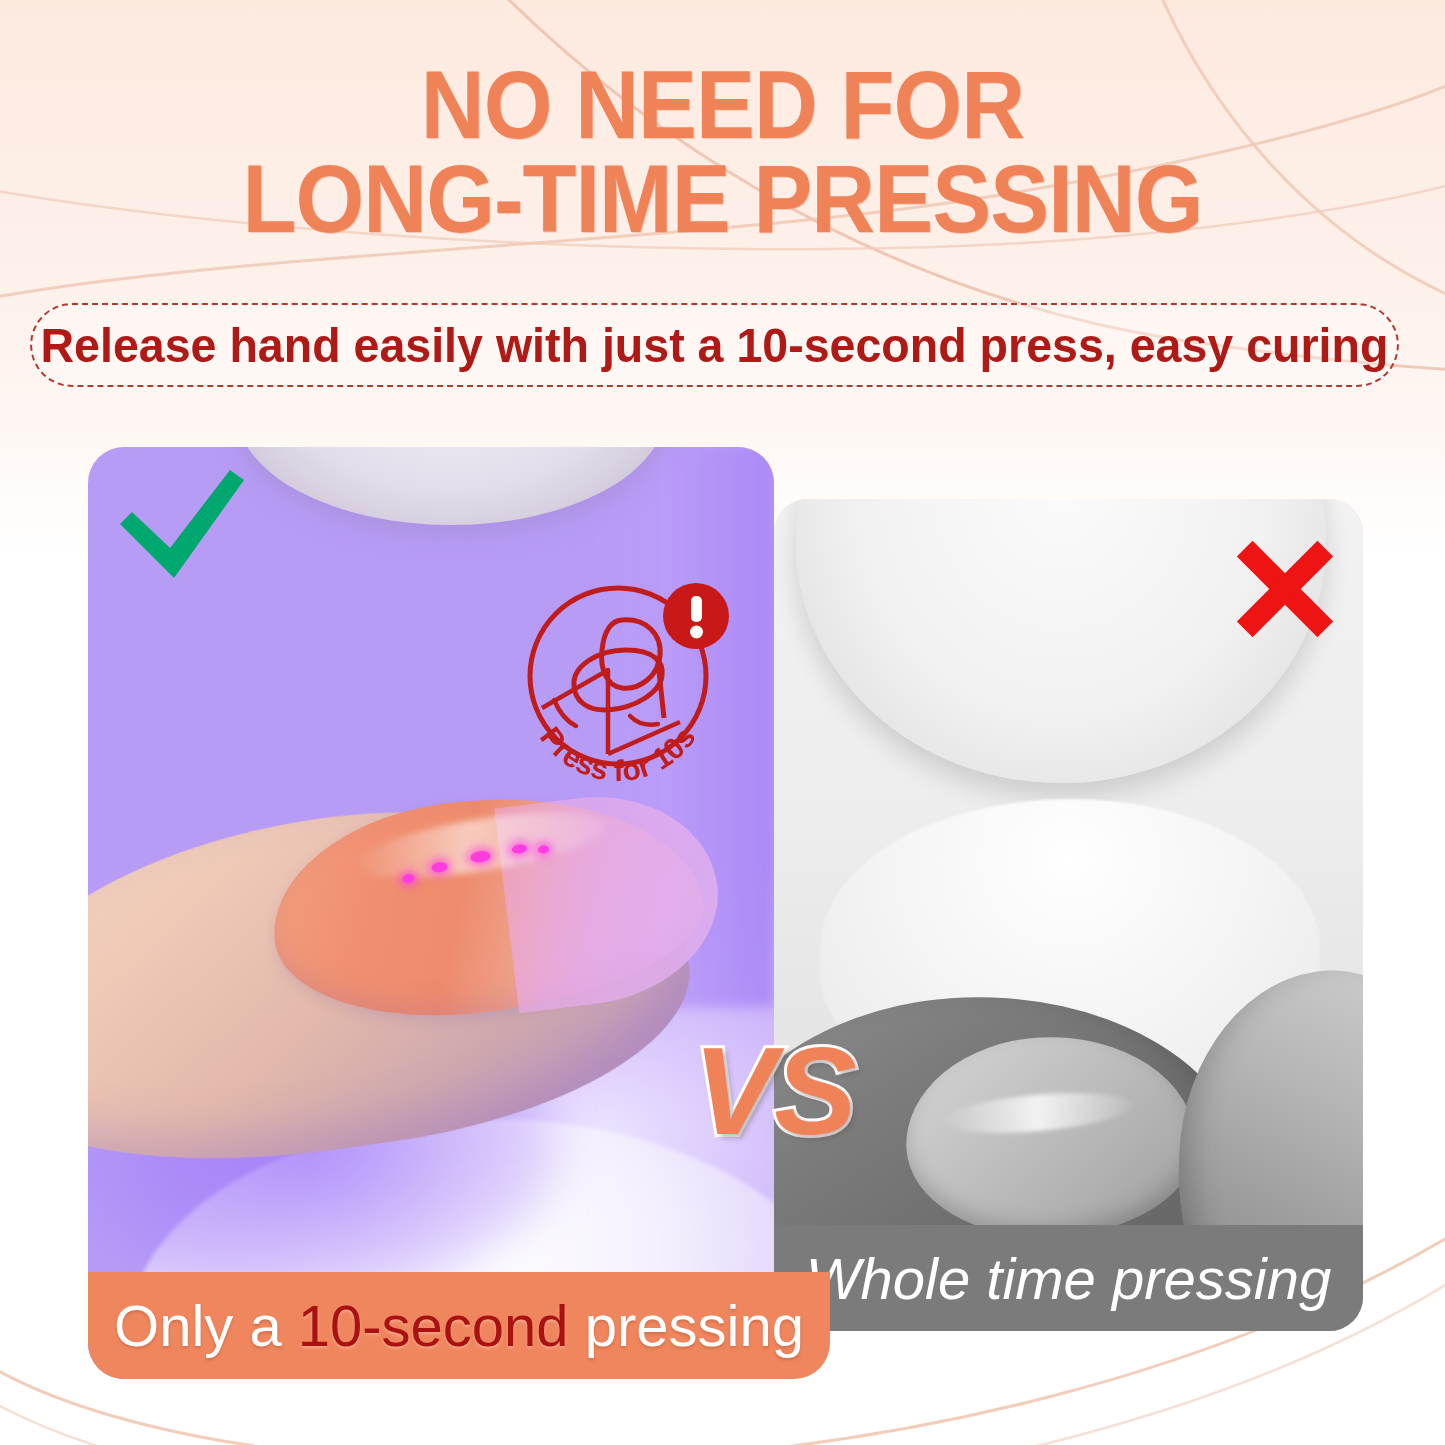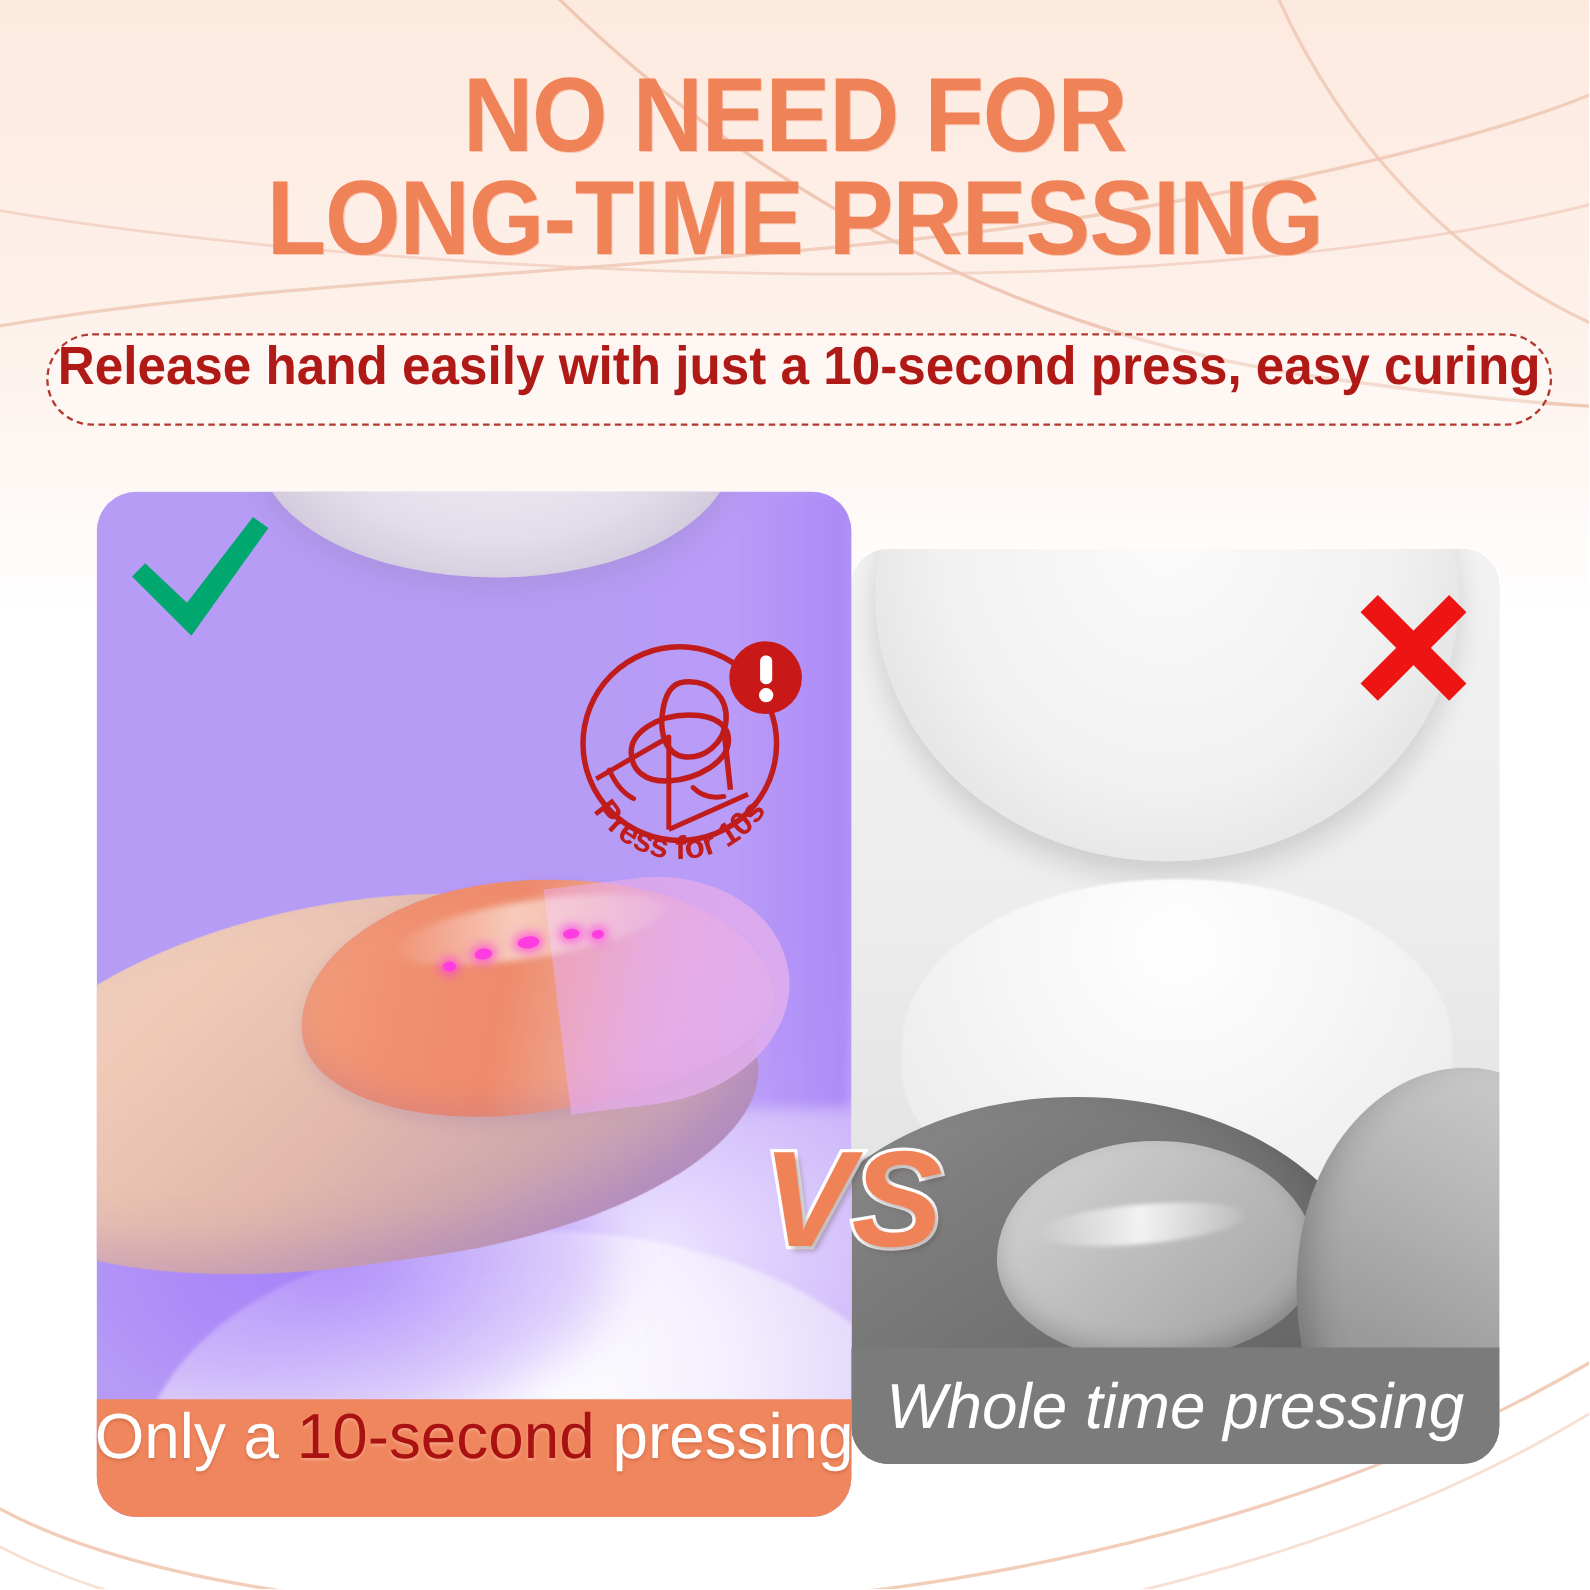--- a/index.html
+++ b/index.html
@@ -54,28 +54,29 @@
     color: #f08258;
     transform: scaleX(0.92);
     transform-origin: center top;
     white-space: pre-line;
     text-shadow: 1px 1px 0 rgba(240,130,88,0.35);
   }
 
   
   .subtitle-pill {
     position: absolute;
-    left: 42px;
+    left: 30px;
     top: 303px;
     width: 1369px;
     height: 84px;
     box-sizing: border-box;
     border: 2px dashed #b3392f;
     border-radius: 44px;
     display: flex;
+    align-items: center;
     justify-content: center;
     background: rgba(255,255,255,0.35);
   }
   .subtitle-text {
     font-family: "Liberation Sans", sans-serif;
     font-weight: 700;
     font-size: 49px;
     color: #b01a16;
     transform: scaleX(0.95);
     white-space: nowrap;
@@ -338,25 +339,26 @@
     paint-order: stroke fill;
     text-shadow: 4px 4px 5px rgba(90,70,70,0.35);
     margin-top: 23px;
   }
 
   
   .caption-left {
     position: absolute;
     left: 88px;
     top: 1272px;
-    width: 686px;
+    width: 742px;
     height: 107px;
     background: #f0865d;
     border-radius: 0 0 36px 36px;
     display: flex;
+    align-items: center;
     justify-content: center;
     z-index: 7;
   }
   .caption-left-text {
     font-family: "Liberation Sans", sans-serif;
     font-weight: 400;
     font-size: 58px;
     color: #ffffff;
     white-space: nowrap;
     text-shadow: 0 2px 3px rgba(140,60,30,0.3);

